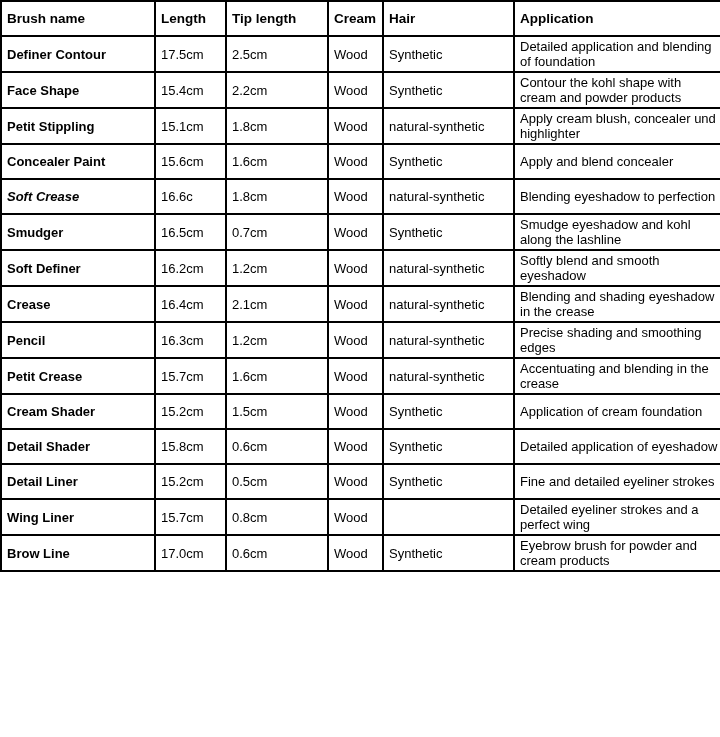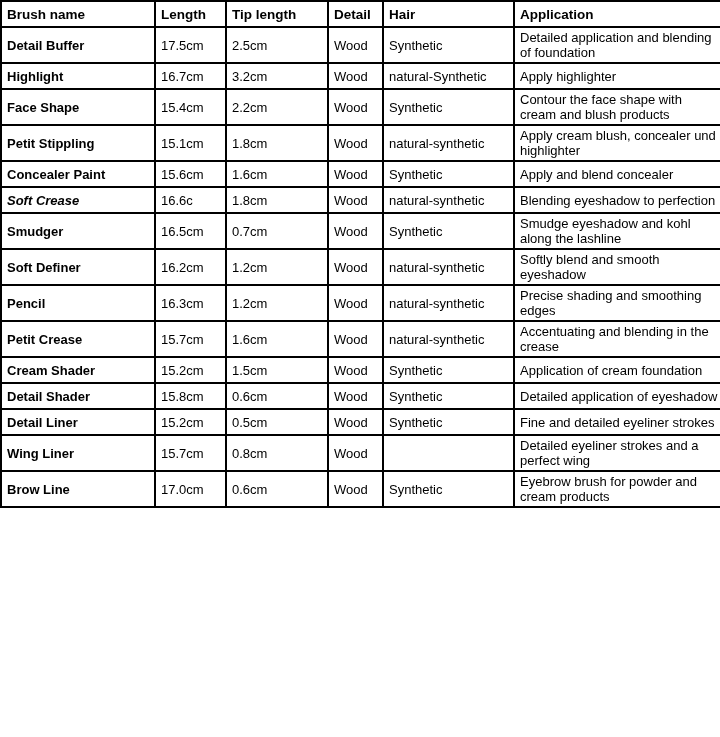--- a/index.html
+++ b/index.html
@@ -23,21 +23,21 @@
     border: 2px solid #000000;
     font-size: 13px;
     line-height: 15px;
     padding: 2px 2px 2px 5px;
     vertical-align: middle;
     text-align: left;
     overflow: hidden;
     word-wrap: break-word;
   }
   table.brush-table tr {
-    height: 26px;
+    height: 35px;
   }
   table.brush-table th {
     font-weight: bold;
     font-size: 13.5px;
   }
   td.col-name {
     font-weight: bold;
   }
   td.valign-top {
     vertical-align: top;
@@ -55,49 +55,41 @@
     <col style="width:102px">
     <col style="width:55px">
     <col style="width:131px">
     <col style="width:207px">
   </colgroup>
   <thead>
     <tr>
       <th>Brush name</th>
       <th>Length</th>
       <th>Tip length</th>
-      <th>Detail</th>
+      <th>Cream</th>
       <th>Hair</th>
       <th>Application</th>
     </tr>
   </thead>
   <tbody>
       <tr>
-    <td class="col-name">Detail Buffer</td>
+    <td class="col-name">Definer Contour</td>
     <td class="col-length">17.5cm</td>
     <td class="col-tip">2.5cm</td>
     <td class="col-handle">Wood</td>
     <td class="col-hair">Synthetic</td>
     <td class="col-application">Detailed application and blending of foundation</td>
   </tr>
       <tr>
-    <td class="col-name">Highlight</td>
-    <td class="col-length">16.7cm</td>
-    <td class="col-tip">3.2cm</td>
-    <td class="col-handle">Wood</td>
-    <td class="col-hair">natural-Synthetic</td>
-    <td class="col-application">Apply highlighter</td>
-  </tr>
-      <tr>
     <td class="col-name">Face Shape</td>
     <td class="col-length">15.4cm</td>
     <td class="col-tip">2.2cm</td>
     <td class="col-handle">Wood</td>
     <td class="col-hair">Synthetic</td>
-    <td class="col-application">Contour the face shape with cream and blush products</td>
+    <td class="col-application">Contour the kohl shape with cream and powder products</td>
   </tr>
       <tr>
     <td class="col-name">Petit Stippling</td>
     <td class="col-length">15.1cm</td>
     <td class="col-tip">1.8cm</td>
     <td class="col-handle">Wood</td>
     <td class="col-hair">natural-synthetic</td>
     <td class="col-application">Apply cream blush, concealer und highlighter</td>
   </tr>
       <tr>
@@ -124,20 +116,28 @@
     <td class="col-hair">Synthetic</td>
     <td class="col-application">Smudge eyeshadow and kohl along the lashline</td>
   </tr>
       <tr>
     <td class="col-name">Soft Definer</td>
     <td class="col-length">16.2cm</td>
     <td class="col-tip">1.2cm</td>
     <td class="col-handle">Wood</td>
     <td class="col-hair">natural-synthetic</td>
     <td class="col-application">Softly blend and smooth eyeshadow</td>
+  </tr>
+      <tr>
+    <td class="col-name">Crease</td>
+    <td class="col-length">16.4cm</td>
+    <td class="col-tip">2.1cm</td>
+    <td class="col-handle">Wood</td>
+    <td class="col-hair">natural-synthetic</td>
+    <td class="col-application">Blending and shading eyeshadow in the crease</td>
   </tr>
       <tr>
     <td class="col-name">Pencil</td>
     <td class="col-length">16.3cm</td>
     <td class="col-tip">1.2cm</td>
     <td class="col-handle">Wood</td>
     <td class="col-hair">natural-synthetic</td>
     <td class="col-application">Precise shading and smoothing edges</td>
   </tr>
       <tr>

